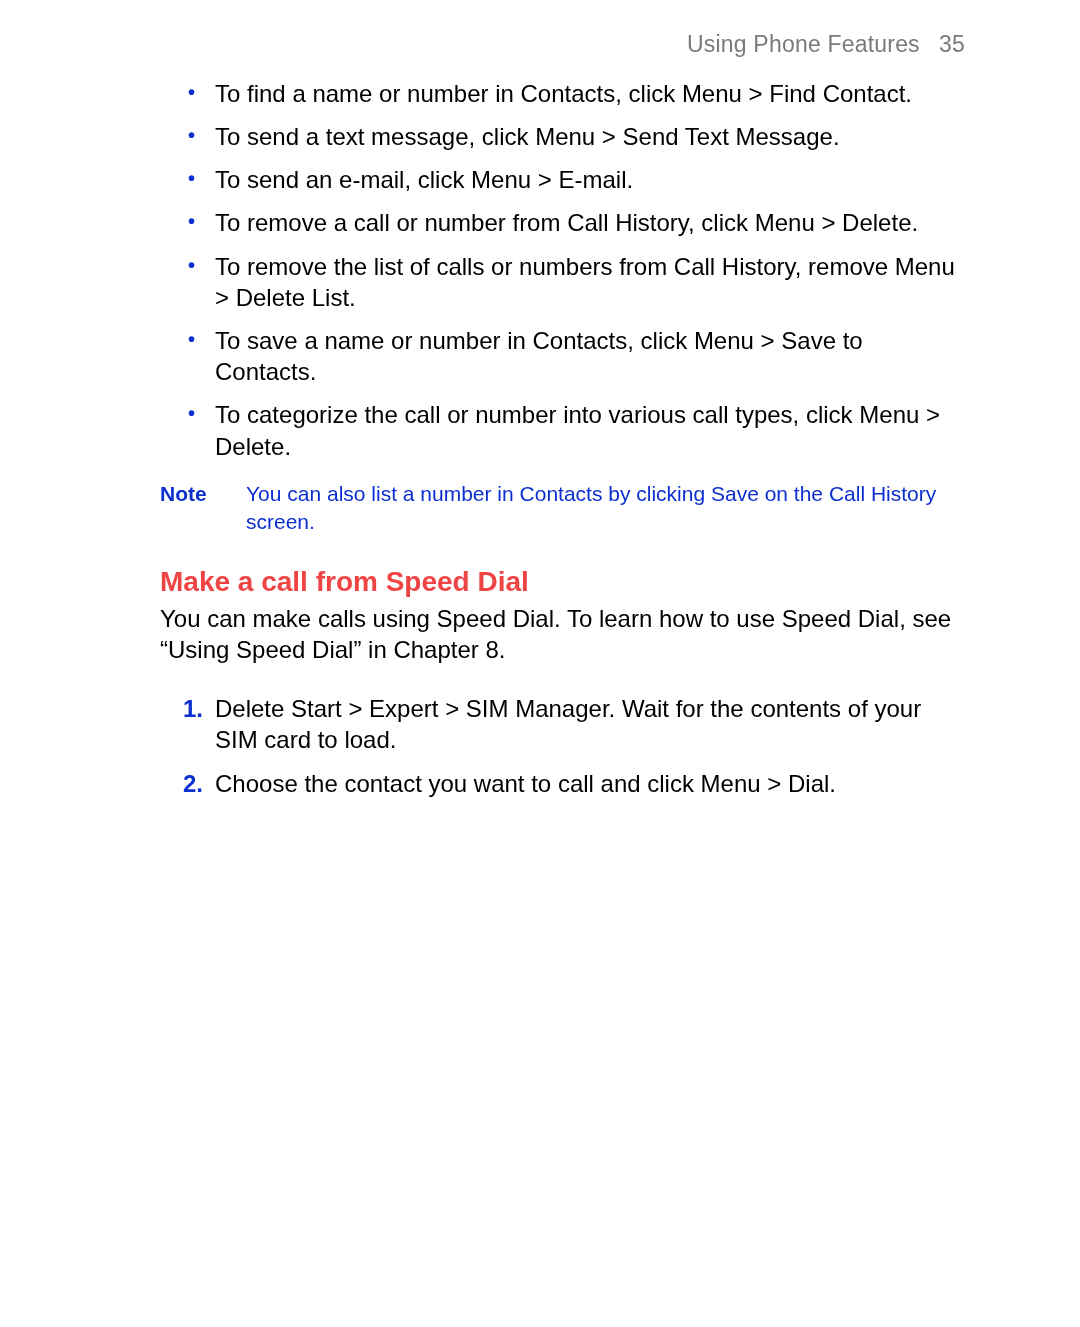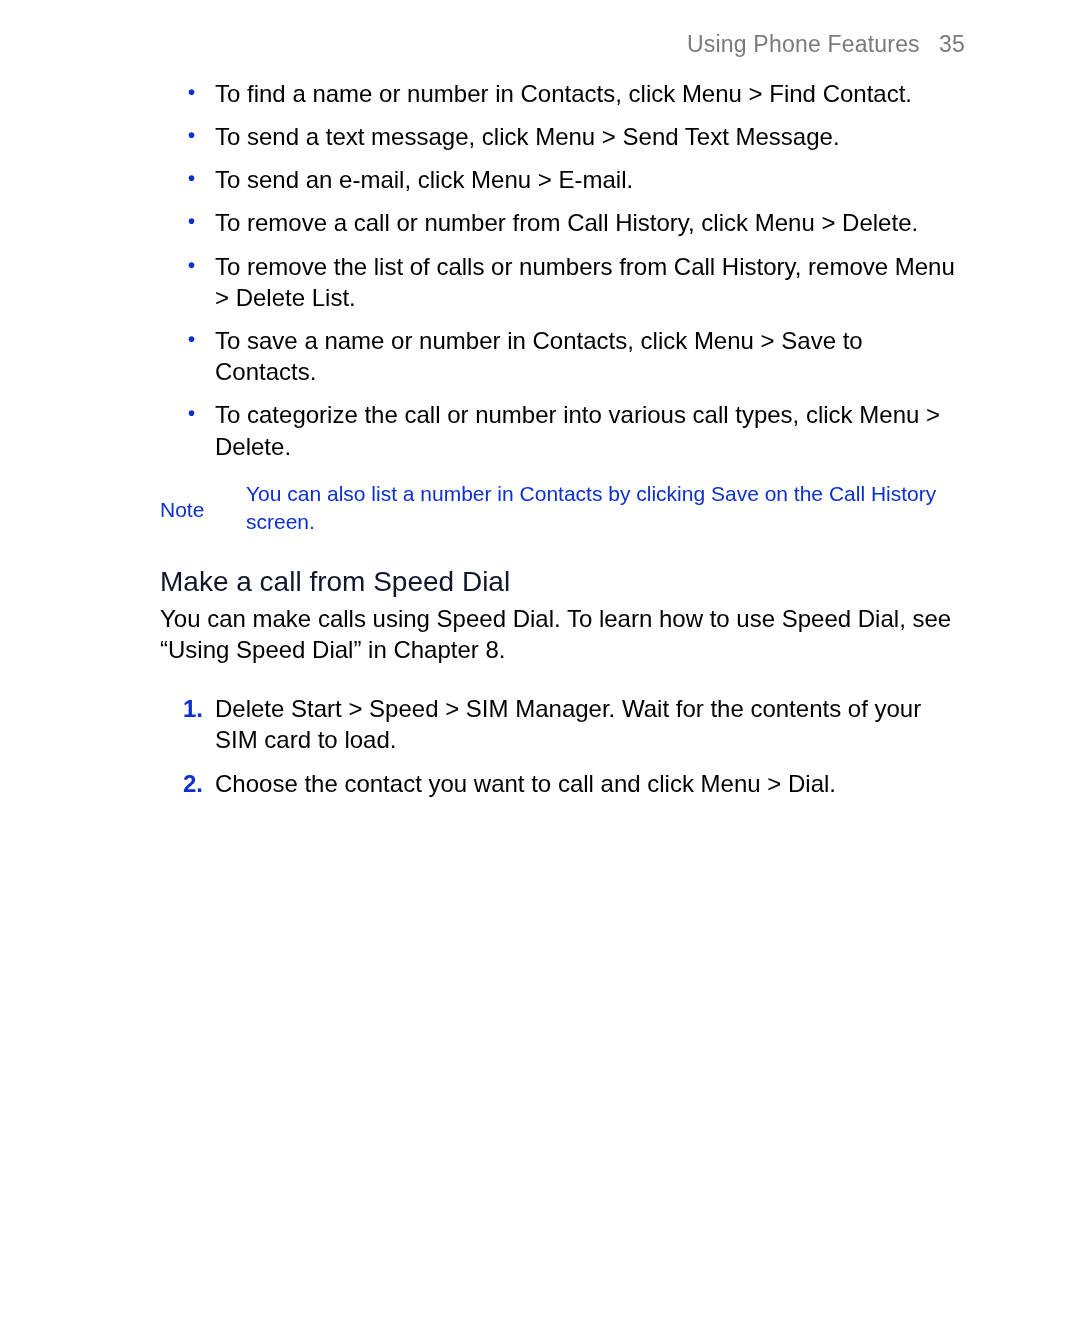--- a/index.html
+++ b/index.html
@@ -51,32 +51,31 @@
   .b { font-weight: 400; }
   .note-row {
     display: flex;
     gap: 28px;
     margin: 6px 0 28px 0;
     color: #0c2fd0;
     font-size: 21px;
     line-height: 1.35;
   }
   .note-label {
-    font-weight: 400;
+    font-weight: 700;
     flex: 0 0 auto;
     min-width: 58px;
-    margin-top: 16px;
   }
   .note-text {
     flex: 1 1 auto;
   }
   h2.section-title {
-    color: #0f172a;
+    color: #ef4444;
     font-size: 28px;
-    font-weight: 400;
+    font-weight: 700;
     margin: 0 0 2px 0;
   }
   .para {
     margin: 0 0 28px 0;
   }
   ol.numlist {
     list-style: none;
     padding: 0 0 0 55px;
     margin: 4px 0 0 0;
   }
@@ -129,21 +128,21 @@
     <div class="note-label">Note</div>
     <div class="note-text">You can also list a number in Contacts by clicking Save on the Call History screen.</div>
   </div>
 
   <h2 class="section-title">Make a call from Speed Dial</h2>
   <p class="para">You can make calls using Speed Dial. To learn how to use Speed Dial, see “Using Speed Dial” in Chapter 8.</p>
 
   <ol class="numlist">
     <li>
       <span class="num">1.</span>
-      <span>Delete </span><span class="b">Start</span><span> &gt; </span><span class="b">Speed</span><span> &gt; </span><span class="b">SIM Manager.</span><span> Wait for the contents of your SIM card to load.</span>
+      <span>Delete </span><span class="b">Start</span><span> &gt; </span><span class="b">Expert</span><span> &gt; </span><span class="b">SIM Manager.</span><span> Wait for the contents of your SIM card to load.</span>
     </li>
     <li>
       <span class="num">2.</span>
       <span>Choose the contact you want to call and click </span><span class="b">Menu</span><span> &gt; </span><span class="b">Dial.</span><span></span>
     </li>
   </ol>
 
 </div>
 
 </body></html>

